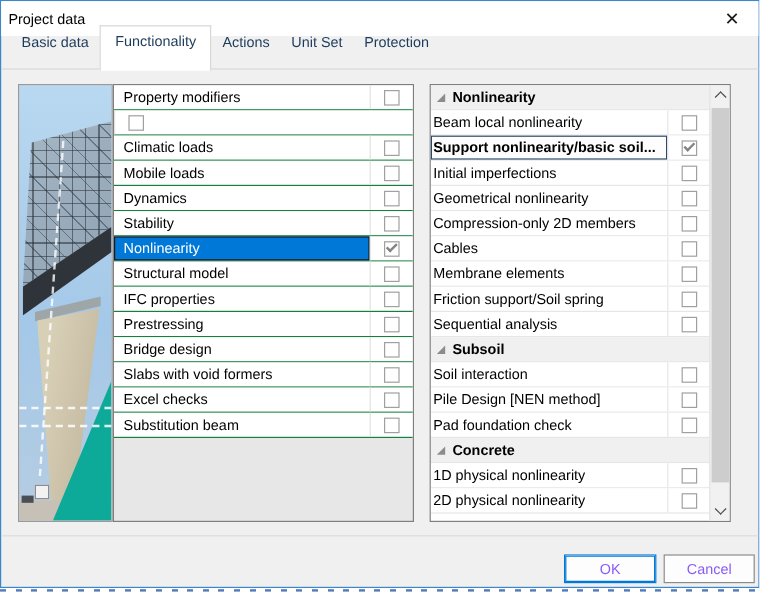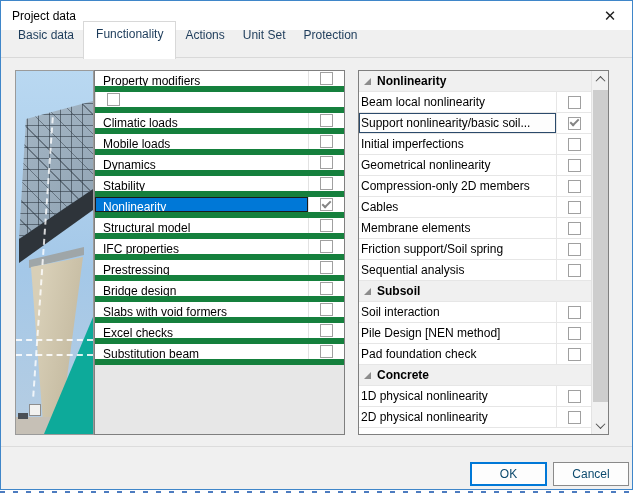--- a/index.html
+++ b/index.html
@@ -10,21 +10,21 @@
 
   
   .behind-strip { position:absolute; left:0; top:490px; width:633px; height:4px; background:#fff; }
   .behind-strip::after { content:""; position:absolute; left:0; top:1px; height:2px; width:100%;
      background:repeating-linear-gradient(90deg,#4d7cc0 0 5px, transparent 5px 13px); }
 
   .dialog { position:absolute; left:0; top:0; width:633px; height:490px; border:1px solid #3f86c9; background:#f0f0f0; }
 
   
   .titlebar { position:absolute; left:0; top:0; width:631px; height:29px; background:#ffffff; display:flex; align-items:center; }
-  .title-text { margin-left:11px; font-size:12px; color:#000; }
+  .title-text { margin-left:6px; font-size:12px; color:#000; }
   .close-btn { position:absolute; right:3px; top:0; width:38px; height:29px; display:flex; align-items:center; justify-content:center;
      font-size:15px; font-weight:300; color:#1a1a1a; cursor:pointer; }
 
   
   .tabstrip { position:absolute; left:0; top:29px; width:631px; height:28px; display:flex; align-items:flex-end; padding-left:8px; }
   .tabstrip::after { content:""; position:absolute; left:0; bottom:0; width:100%; height:1px; background:#d9d9d9; }
   .tab { position:relative; padding:4px 9px 16px; color:#1c3b5a; white-space:nowrap; cursor:pointer; }
   .tab.active { background:#ffffff; border:1px solid #d8d8d8; border-bottom:none; padding:5px 12px 18px; margin-bottom:-1px; z-index:2; }
 
   
@@ -48,54 +48,54 @@
   .photo .van { position:absolute; left:13px; top:333px; width:12px; height:12px; background:#f2f2f0; border:1px solid #8d8d8d; }
   .photo .car { position:absolute; left:2px; top:342px; width:10px; height:6px; background:#4a4f55; }
   .photo .teal { position:absolute; left:0; top:0; width:77px; height:363px; background:#0daa9a;
      clip-path:polygon(77px 246px, 77px 363px, 28px 363px); }
   .photo .dash-h1 { position:absolute; left:0; top:268px; width:77px; border-top:2px dashed rgba(255,255,255,.85); }
   .photo .dash-h2 { position:absolute; left:0; top:283px; width:77px; border-top:2px dashed rgba(255,255,255,.85); }
   .photo .dash-v  { position:absolute; left:26px; top:46px; height:280px; border-left:2px dashed rgba(255,255,255,.8); transform:rotate(4deg); }
 
   
   .mid-list { position:absolute; left:93px; top:69px; width:251px; height:365px; border:1px solid #7f7f7f; background:#e7e7e7; overflow:hidden; }
-  .mid-list .row { display:flex; height:21px; background:#ffffff; border-bottom:6px solid #15803d; cursor:pointer; }
+  .mid-list .row { display:flex; height:21px; background:#ffffff; border-bottom:1px solid #15803d; cursor:pointer; }
   .mid-list .lbl { flex:1; line-height:20px; padding-left:8px; white-space:nowrap; overflow:hidden; text-overflow:ellipsis; }
   .mid-list .cb-cell { width:36px; border-left:1px solid #e2e2e2; display:flex; align-items:center; justify-content:center; }
   .mid-list .row.selected .lbl { background:#0078d7; color:#ffffff; outline:1px solid #1b1b1b; outline-offset:-1px; }
 
   
   .right-list { position:absolute; left:357px; top:69px; width:251px; height:365px; border:1px solid #7f7f7f; background:#ffffff; overflow:hidden; }
   .right-rows { position:absolute; left:0; top:0; width:232px; }
   .right-list .group-header { display:flex; align-items:center; gap:6px; height:21px; background:#f0f0f0; font-weight:bold;
      padding-left:5px; border-bottom:1px solid #e6e6e6; }
   .expander { width:0; height:0; border-right:7px solid #8c8c8c; border-top:7px solid transparent; }
   .right-list .row { display:flex; height:21px; background:#fff; border-bottom:1px solid #e6e6e6; cursor:pointer; }
   .right-list .lbl { flex:1; line-height:20px; padding-left:2px; white-space:nowrap; overflow:hidden; text-overflow:ellipsis; }
   .right-list .cb-cell { width:35px; border-left:1px solid #e6e6e6; display:flex; align-items:center; justify-content:center; }
-  .right-list .row.focused .lbl { outline:1px solid #2b4a6b; outline-offset:-1px; background:#fdfdfd; }
+  .right-list .row.focused .lbl { outline:1px solid #2b4a6b; outline-offset:-1px; background:#fdfdfd;font-weight:bold; }
 
   
   .scrollbar { position:absolute; right:0; top:0; width:17px; height:363px; background:#f1f1f1; border-left:1px solid #e3e3e3; }
   .sb-btn { position:absolute; left:0; width:17px; height:17px; display:flex; align-items:center; justify-content:center; cursor:pointer; }
   .sb-up { top:0; } .sb-down { bottom:0; }
   .chev { width:7px; height:7px; border-right:1px solid #4f4f4f; border-bottom:1px solid #4f4f4f; }
   .chev.up { transform:rotate(-135deg) translate(-1px,-1px); }
   .chev.down { transform:rotate(45deg) translate(-1px,-1px); }
   .sb-thumb { position:absolute; left:1px; top:19px; width:15px; height:312px; background:#cdcdcd; cursor:pointer; }
 
   
   .checkbox { width:13px; height:13px; background:#fff; border:1px solid #a0a0a0; display:flex; align-items:center; justify-content:center; cursor:pointer; }
   .checkbox.checked::after { content:""; width:7px; height:3px; border-left:2px solid #848484; border-bottom:2px solid #848484;
      transform:rotate(-45deg); margin-bottom:3px; }
 
   
   .footer-sep { position:absolute; left:0; top:445px; width:631px; height:1px; background:#dcdcdc; }
   .btn { position:absolute; top:461px; height:24px; background:#fdfdfd; display:flex; align-items:center; justify-content:center;
-     font-size:12px; color:#0c4a6e; cursor:pointer; }
+     font-size:12px; color:#8b5cf6; cursor:pointer; }
   .btn-ok { left:469px; width:77px; border:1px solid #0078d7; box-shadow:inset 0 0 0 1px #0078d7; }
   .btn-cancel { left:552px; width:76px; border:1px solid #8a8a8a; }
 </style>
 </head>
 <body>
 
 <div class="screen">
 
   <div class="behind-strip"></div>
 

